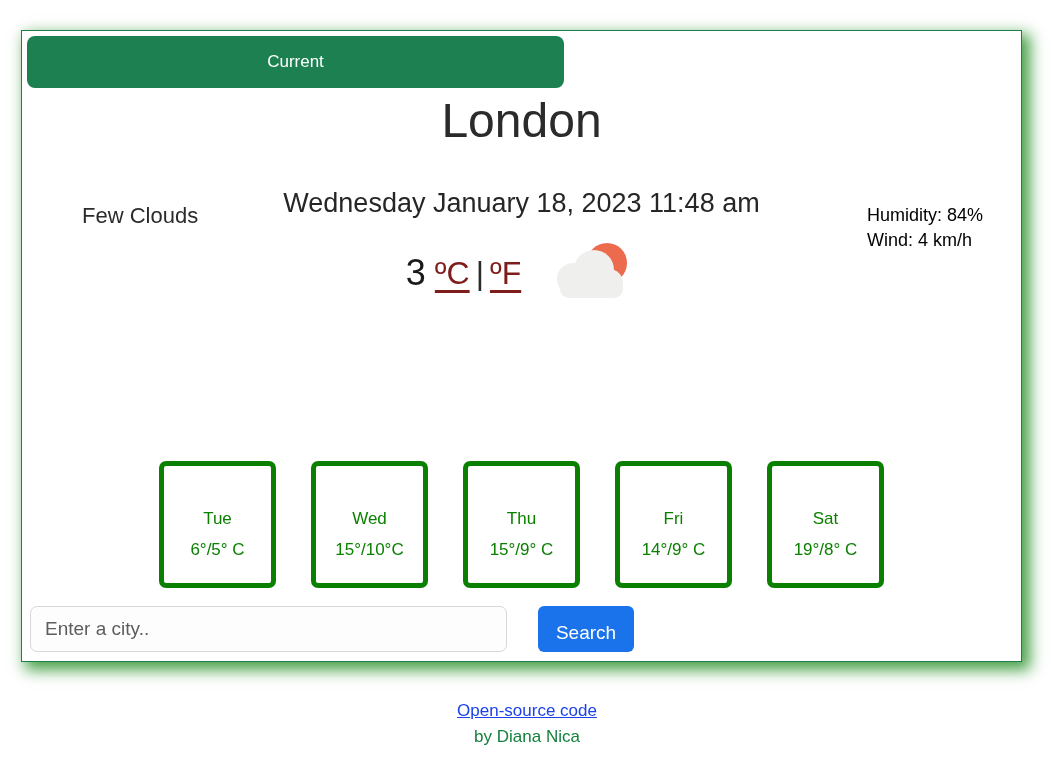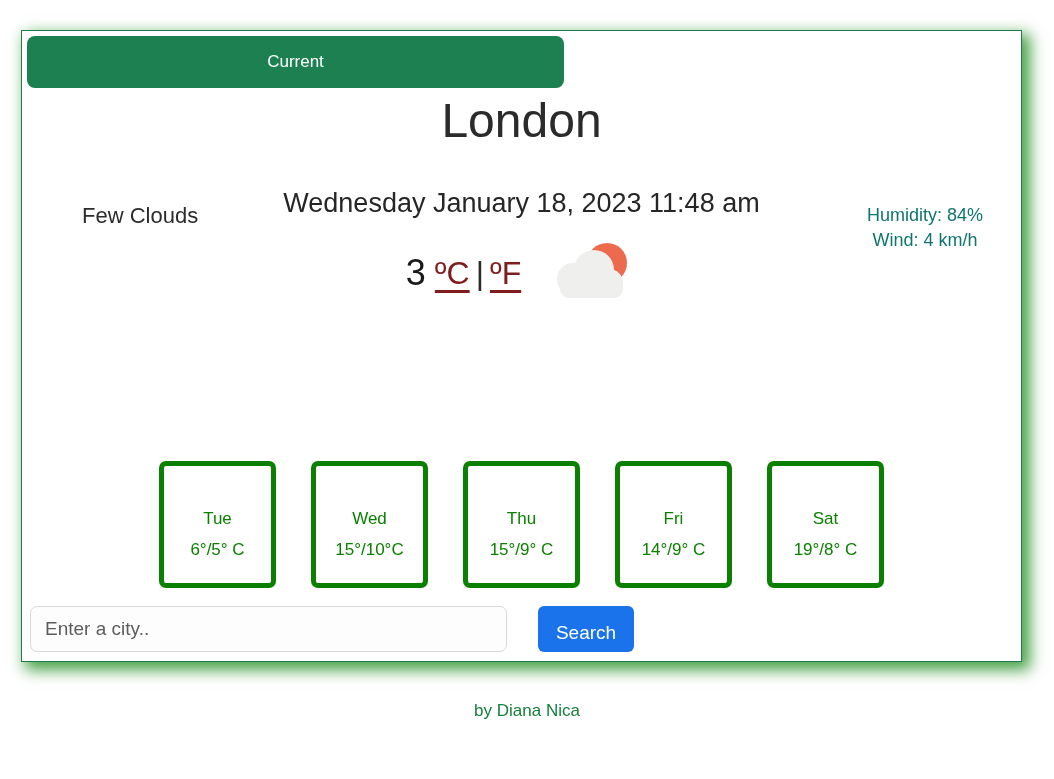--- a/index.html
+++ b/index.html
@@ -89,23 +89,23 @@
     top: 172px;
     font-size: 22px;
     color: #2b2b2b;
   }
 
   
   .stats {
     position: absolute;
     right: 38px;
     top: 172px;
-    text-align: center;
+    text-align: left;
     font-size: 18px;
-    color: #0f766e;
+    color: #000000;
     line-height: 25px;
   }
   .stats div { white-space: nowrap; }
 
   
   .temp-row {
     position: absolute;
     left: 0;
     right: 0;
     top: 202px;
@@ -293,16 +293,17 @@
     </div>
 
     <div class="search-row">
       <input class="search-input" type="text" placeholder="Enter a city.." style="">
       <button class="search-button">Search</button>
     </div>
 
   </div>
 
   <div class="footer">
+    <div><a class="footer-link">Open-source code</a></div>
     <div class="footer-author">by Diana Nica</div>
   </div>
 
 </div>
 
 </body></html>

